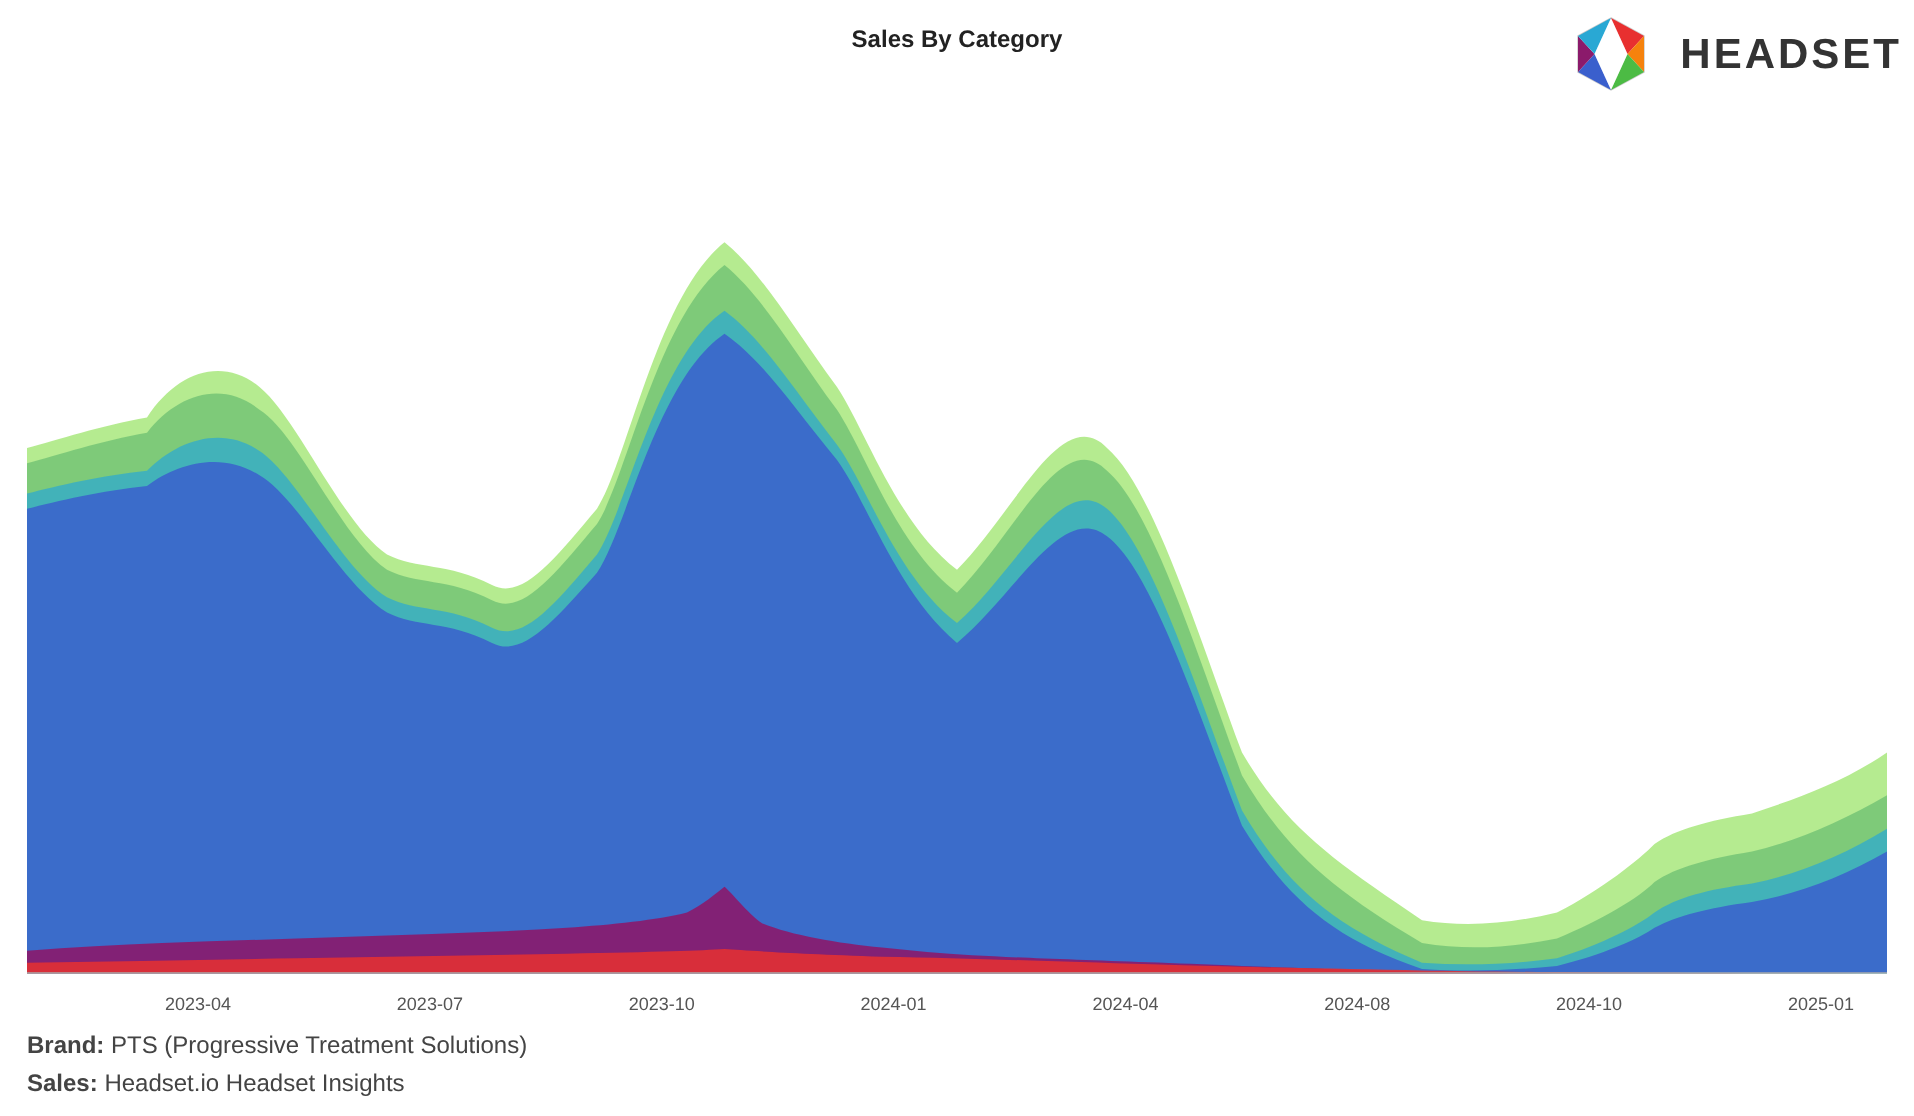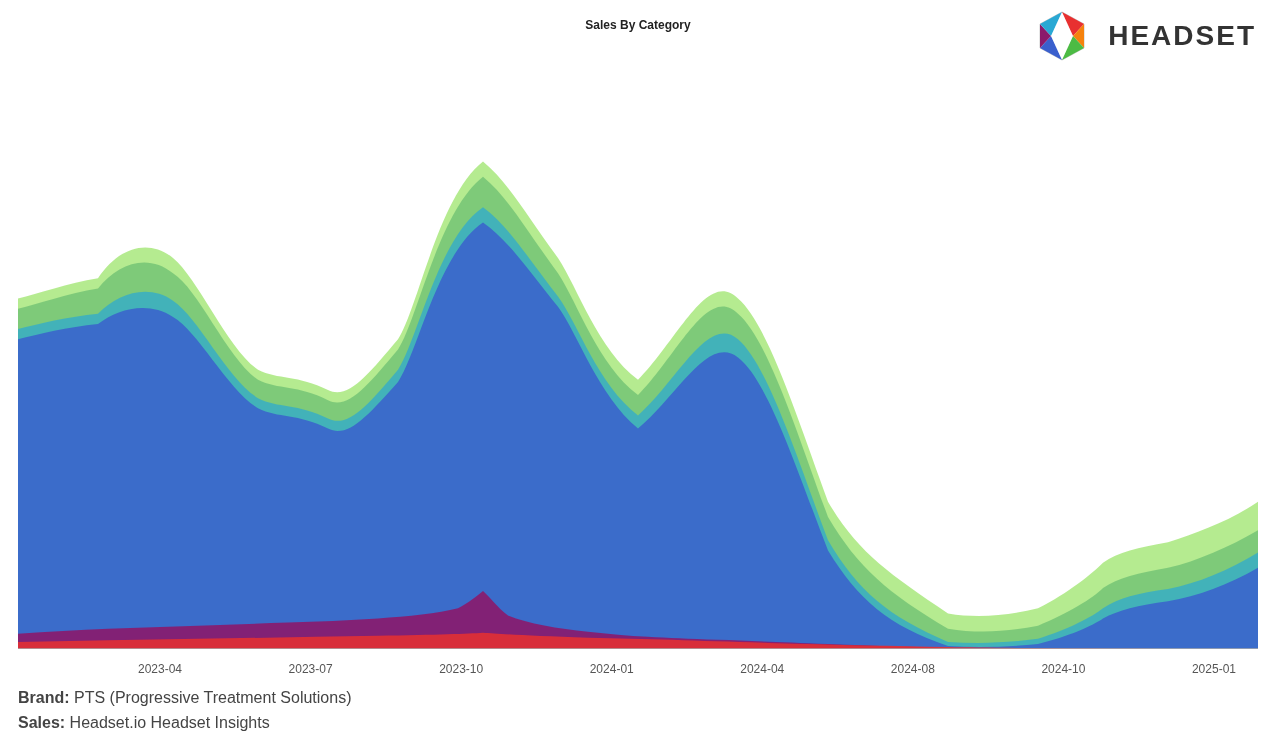--- a/index.html
+++ b/index.html
@@ -14,21 +14,21 @@
     .page-container {
       width: 1276px;
       height: 744px;
       position: relative;
       background: #fff;
     }
     
     .logo-area {
       position: absolute;
       top: 10px;
-      right: 20px;
+      right: 8px;
       display: flex;
       align-items: center;
       gap: 20px;
     }
     .logo-icon {
       width: 52px;
       height: 52px;
     }
     .logo-text {
       font-size: 28px;
@@ -36,21 +36,21 @@
       color: #333;
       letter-spacing: 2px;
     }
     
     .chart-title {
       position: absolute;
       top: 18px;
       left: 0;
       right: 0;
       text-align: center;
-      font-size: 12px;
+      font-size: 16px;
       font-weight: bold;
       color: #222;
     }
     
     .legend {
       position: absolute;
       top: 68px;
       left: 18px;
       background: #fff;
       border: 1px solid #ccc;
@@ -287,21 +287,21 @@
           C980,574 1100,575 1240,575
           L1240,575 L0,575 Z
         " fill="#e83030" opacity="0.85"></path>
 
       <line x1="0" y1="575" x2="1240" y2="575" stroke="#aaa" stroke-width="1.5"></line>
 
     </svg>
   </div>
 
   <div class="x-axis">
-    <span style="margin-left:120px;text-align:right;">2023-04</span>
+    <span style="margin-left:92px;text-align:right;">2023-04</span>
     <span>2023-07</span>
     <span>2023-10</span>
     <span>2024-01</span>
     <span>2024-04</span>
     <span>2024-08</span>
     <span>2024-10</span>
     <span style="margin-right:22px;">2025-01</span>
   </div>
 
   <div class="footer-info">

